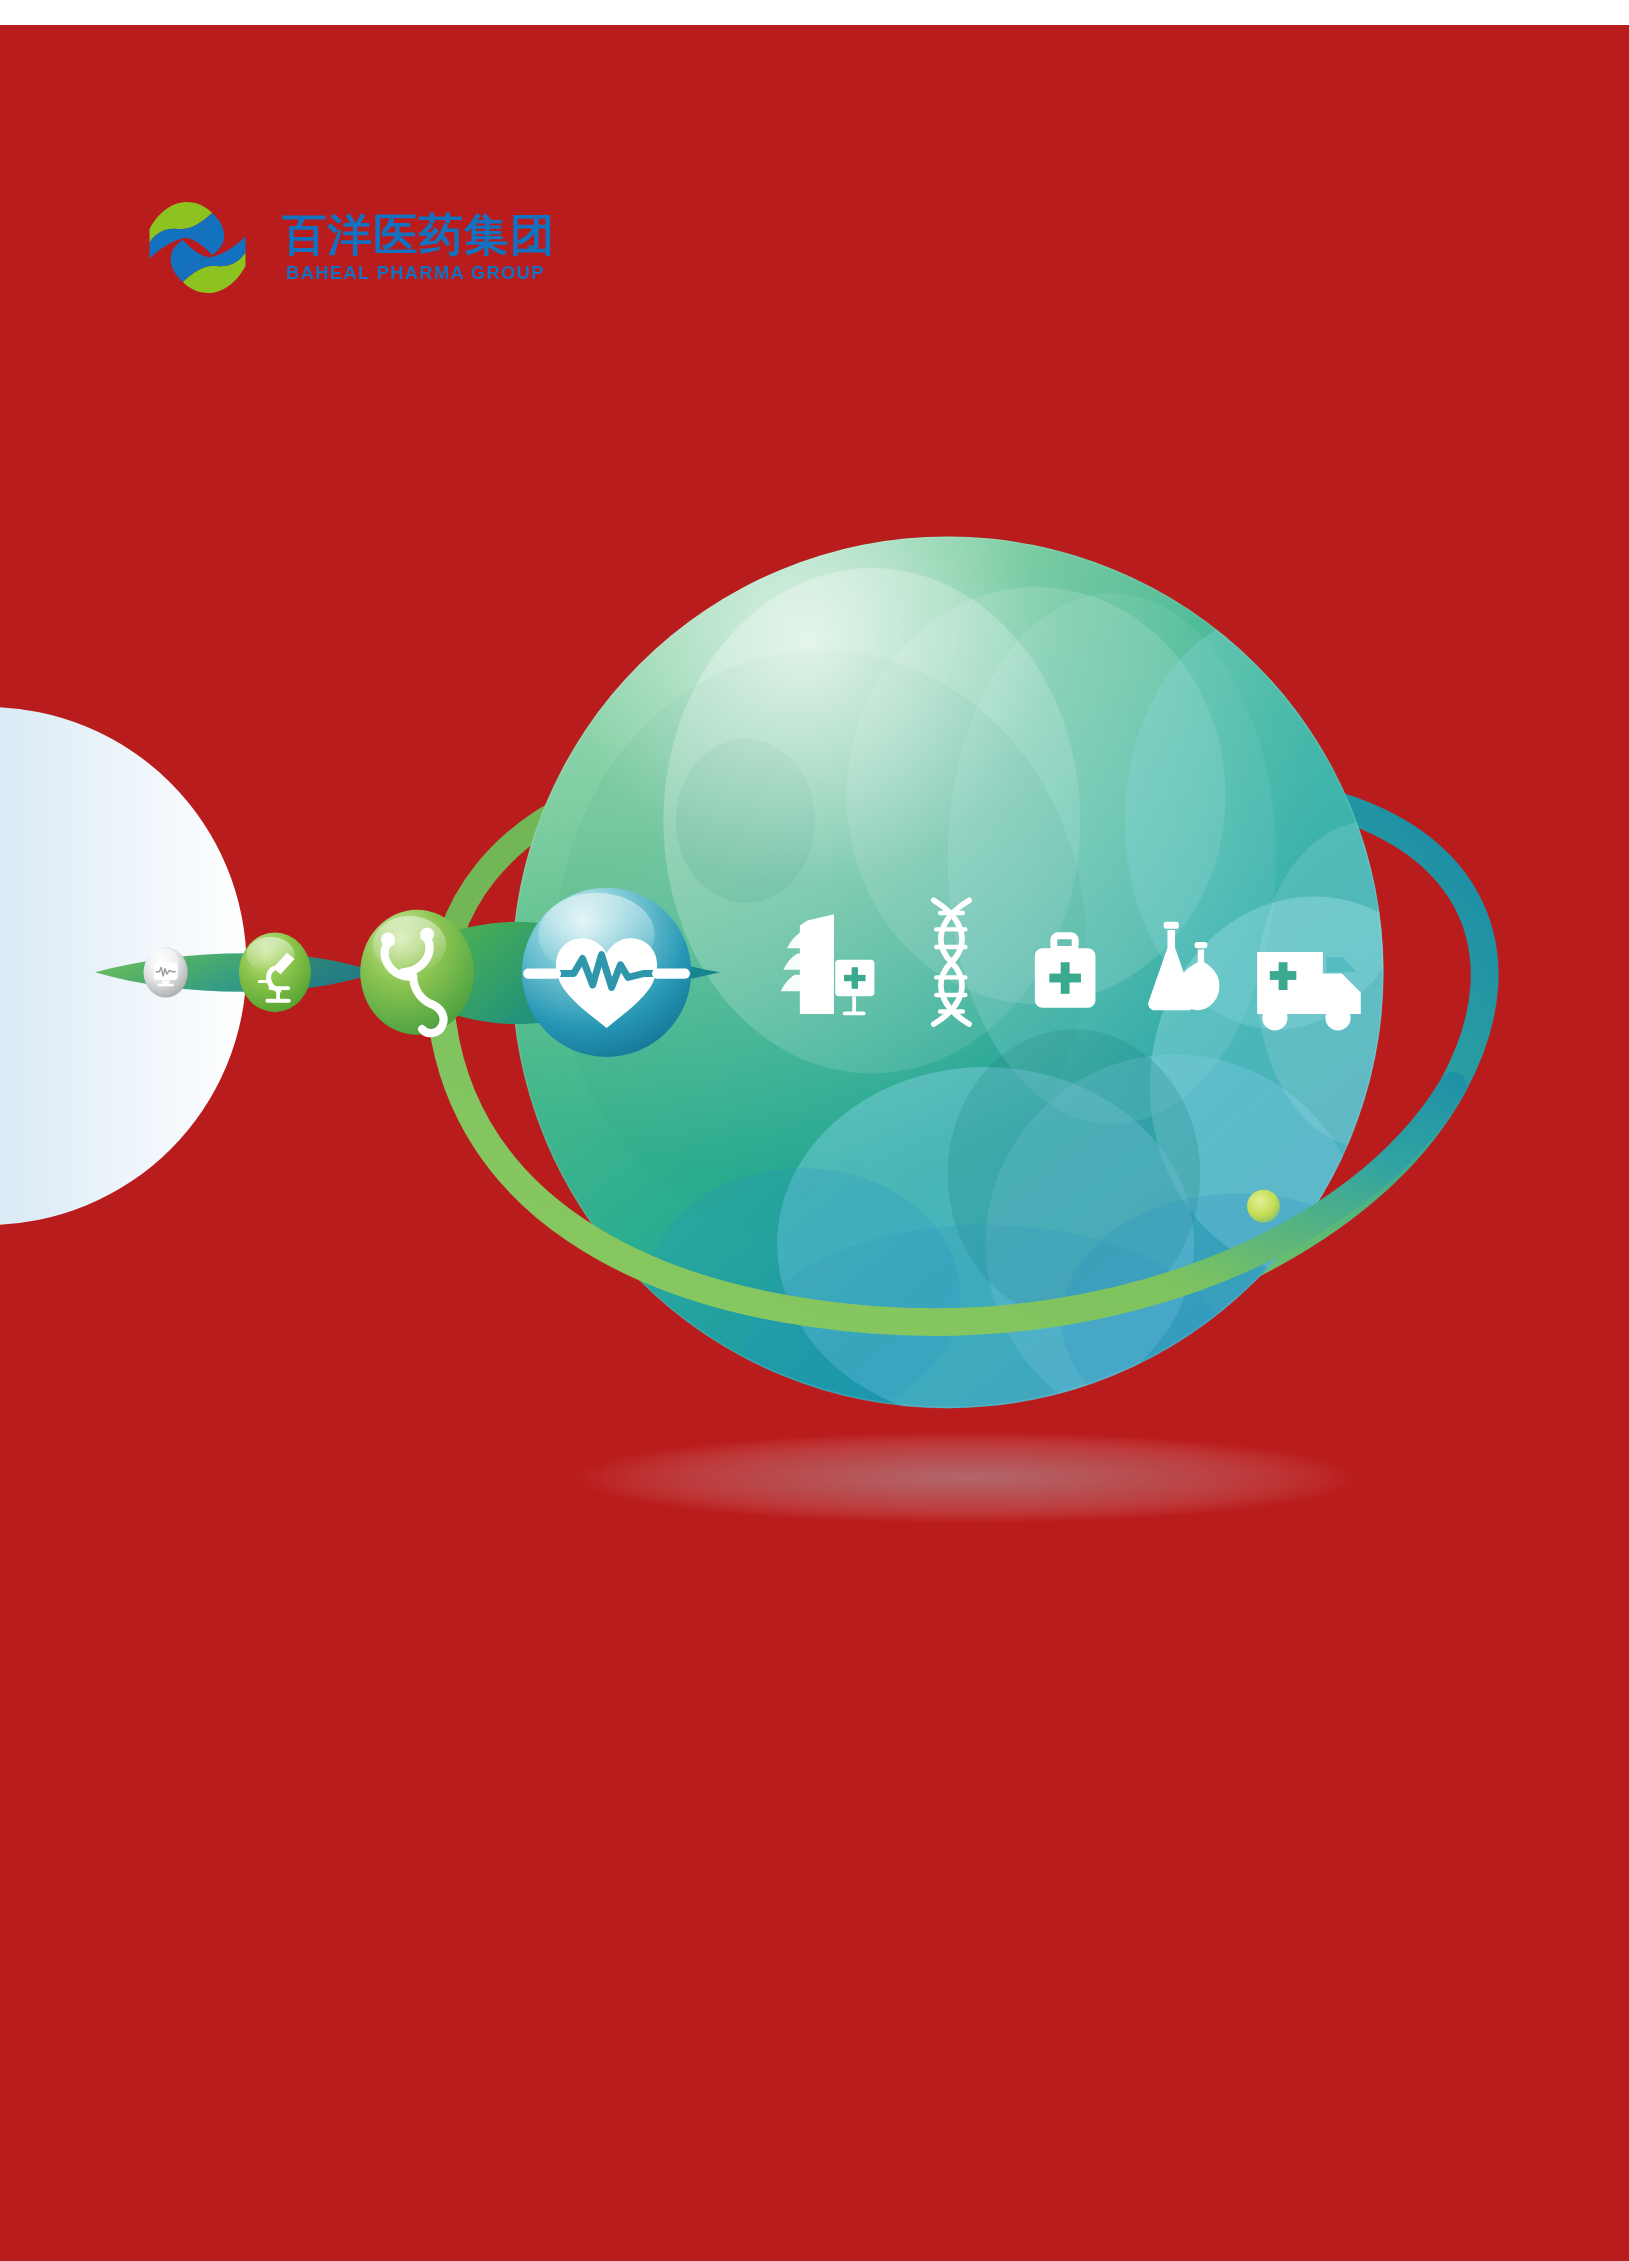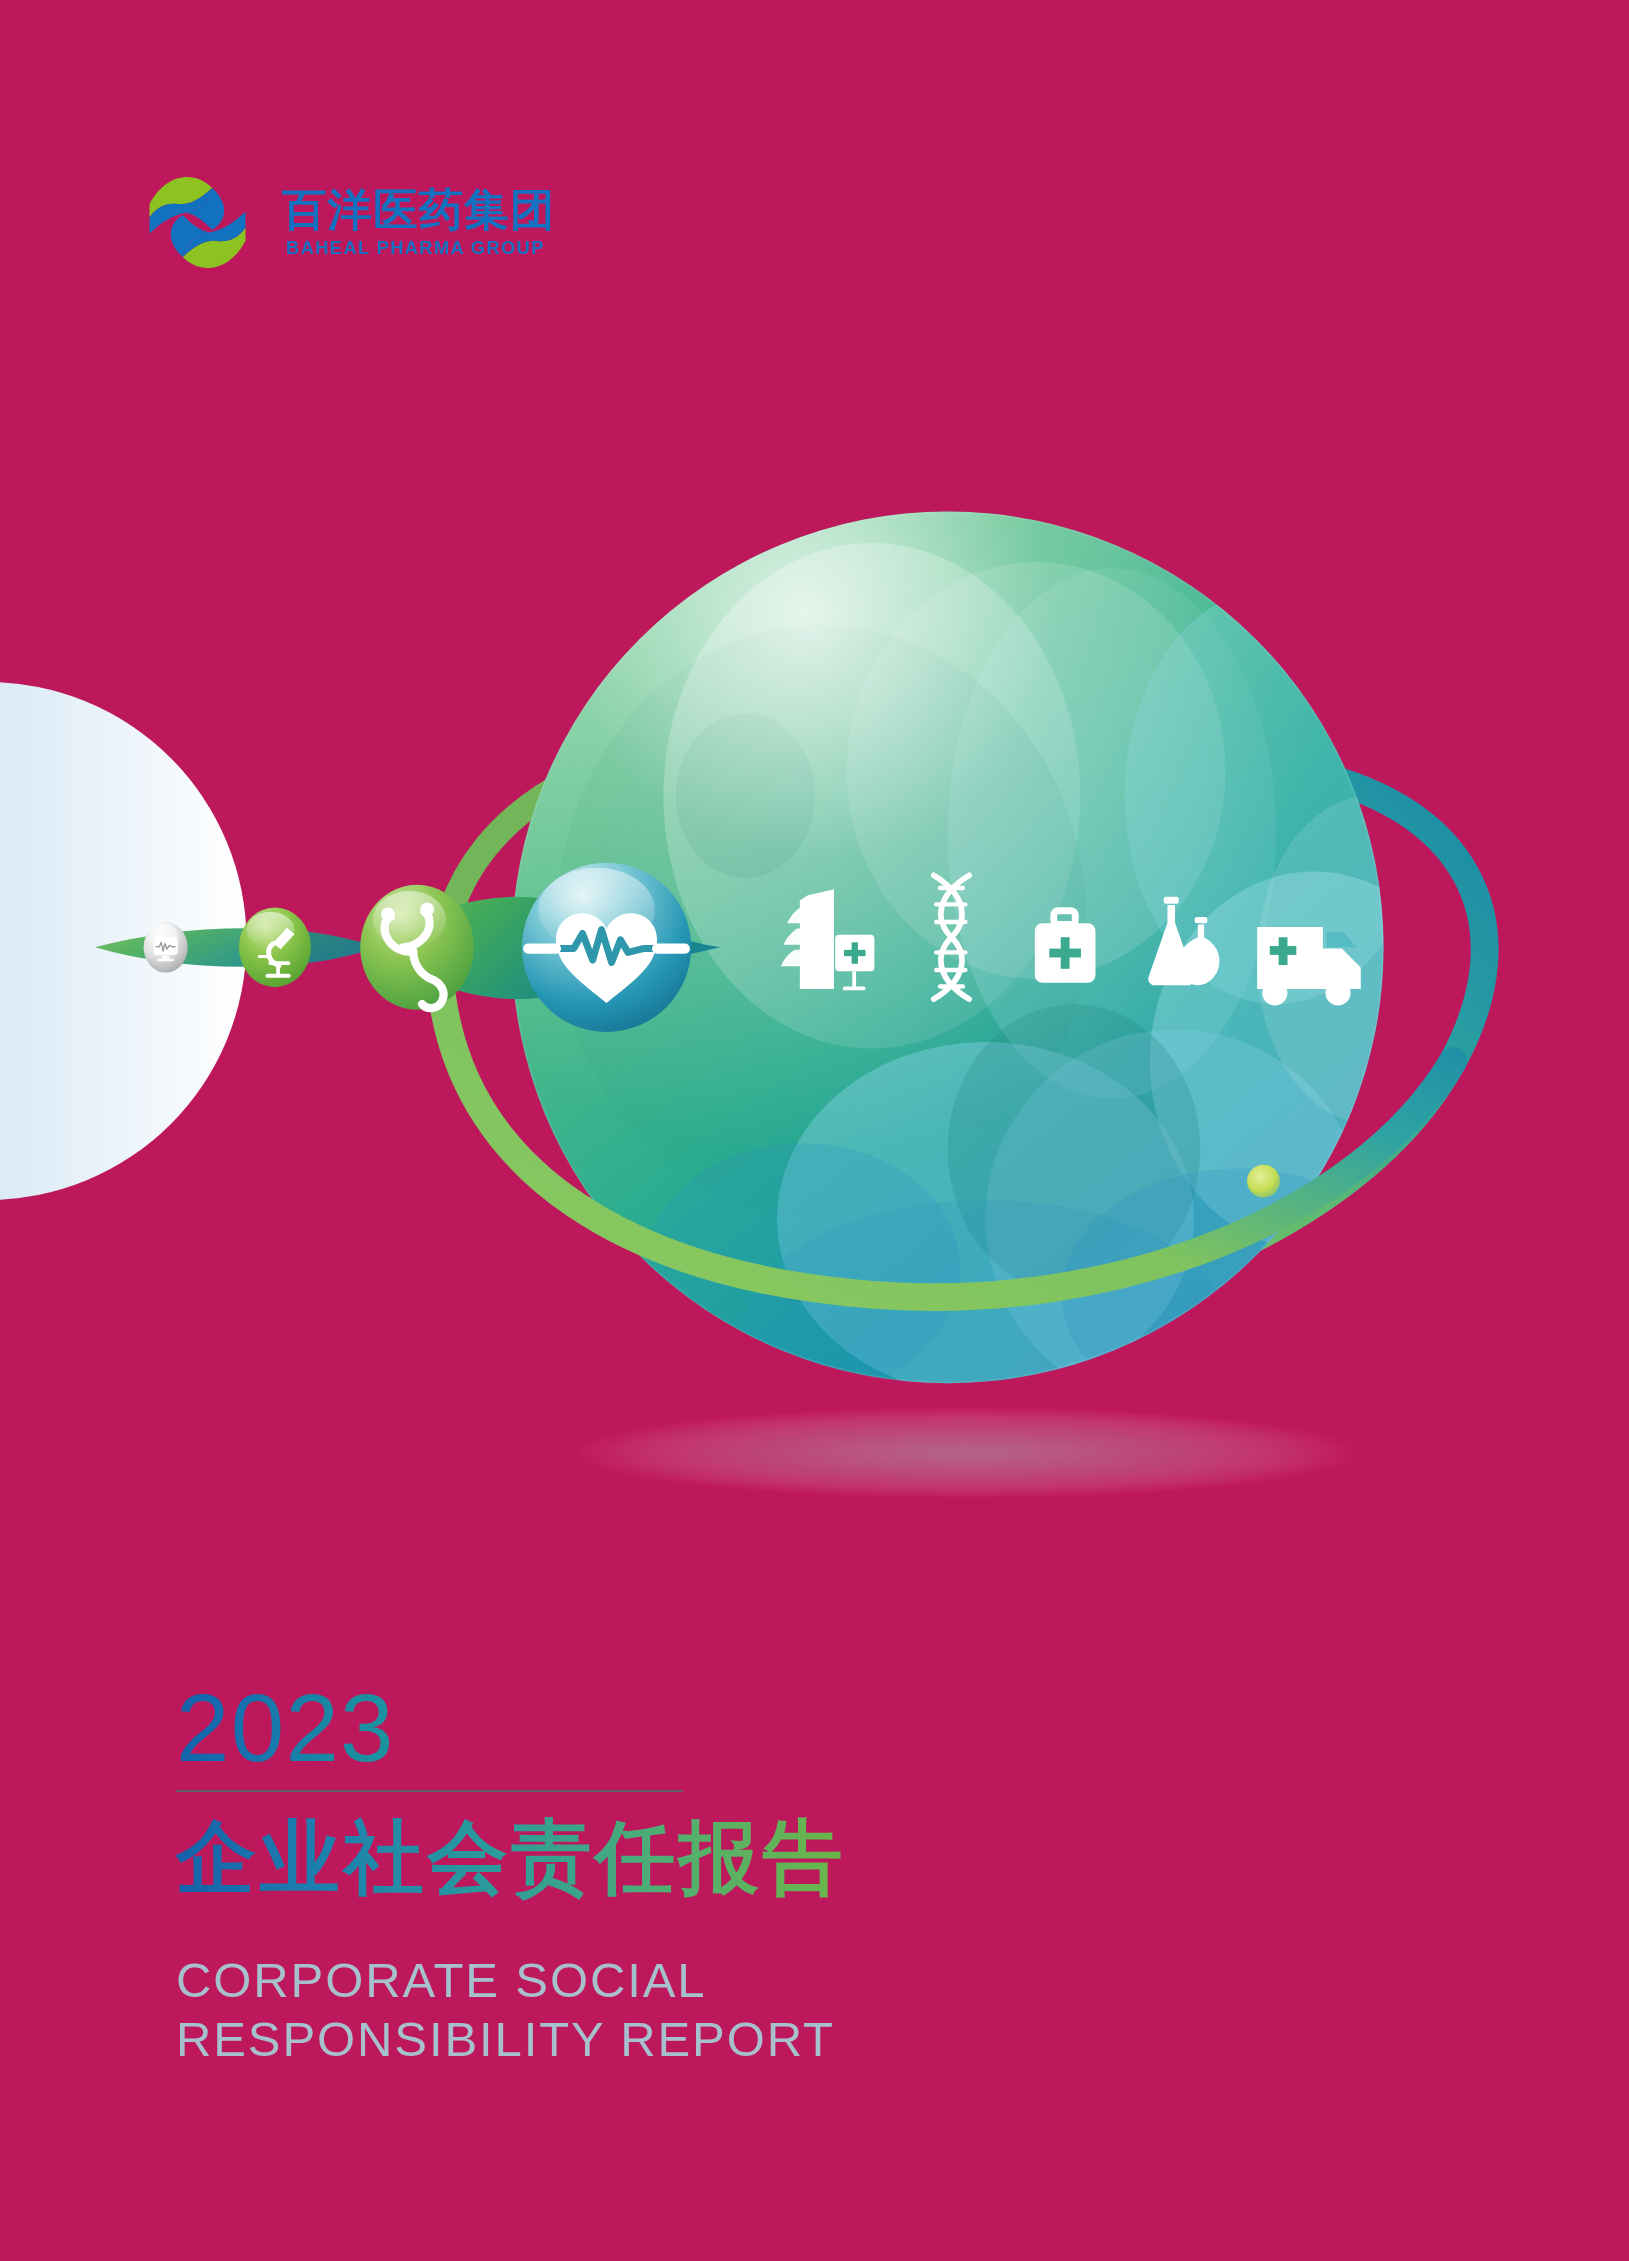--- a/index.html
+++ b/index.html
@@ -11,22 +11,23 @@
     width: 1630px;
     height: 2261px;
     position: relative;
     overflow: hidden;
     font-family: "Liberation Sans", sans-serif;
   }
 
   .page {
     position: absolute;
     inset: 0;
-    background: #be185d;
+    background: #b91c1c;
     overflow: hidden;
+    margin-top: 25px;
   }
 
   
   .logo-block {
     position: absolute;
     left: 136px;
     top: 161px;
     display: flex;
     align-items: center;
     gap: 23px;
@@ -386,24 +387,15 @@
           <path d="M2100 776 l26 0 l22 24 l-48 0 z" fill="#55bcc4"></path>
           <rect x="2024" y="784" width="14" height="44" fill="#3aa98e"></rect>
           <rect x="2010" y="798" width="42" height="14" fill="#3aa98e"></rect>
           <circle cx="2018" cy="872" r="20" fill="#ffffff"></circle>
           <circle cx="2118" cy="872" r="20" fill="#ffffff"></circle>
         </g>
       </g>
     </svg>
   </div>
 
-  <div class="title-block">
-    <div class="year">2023</div>
-    <div class="rule"></div>
-    <div class="title-cn">企业社会责任报告</div>
-    <div class="title-en">
-      <span>CORPORATE SOCIAL</span>
-      <span>RESPONSIBILITY REPORT</span>
-    </div>
-  </div>
 
 </div>
 
 
 </body></html>

